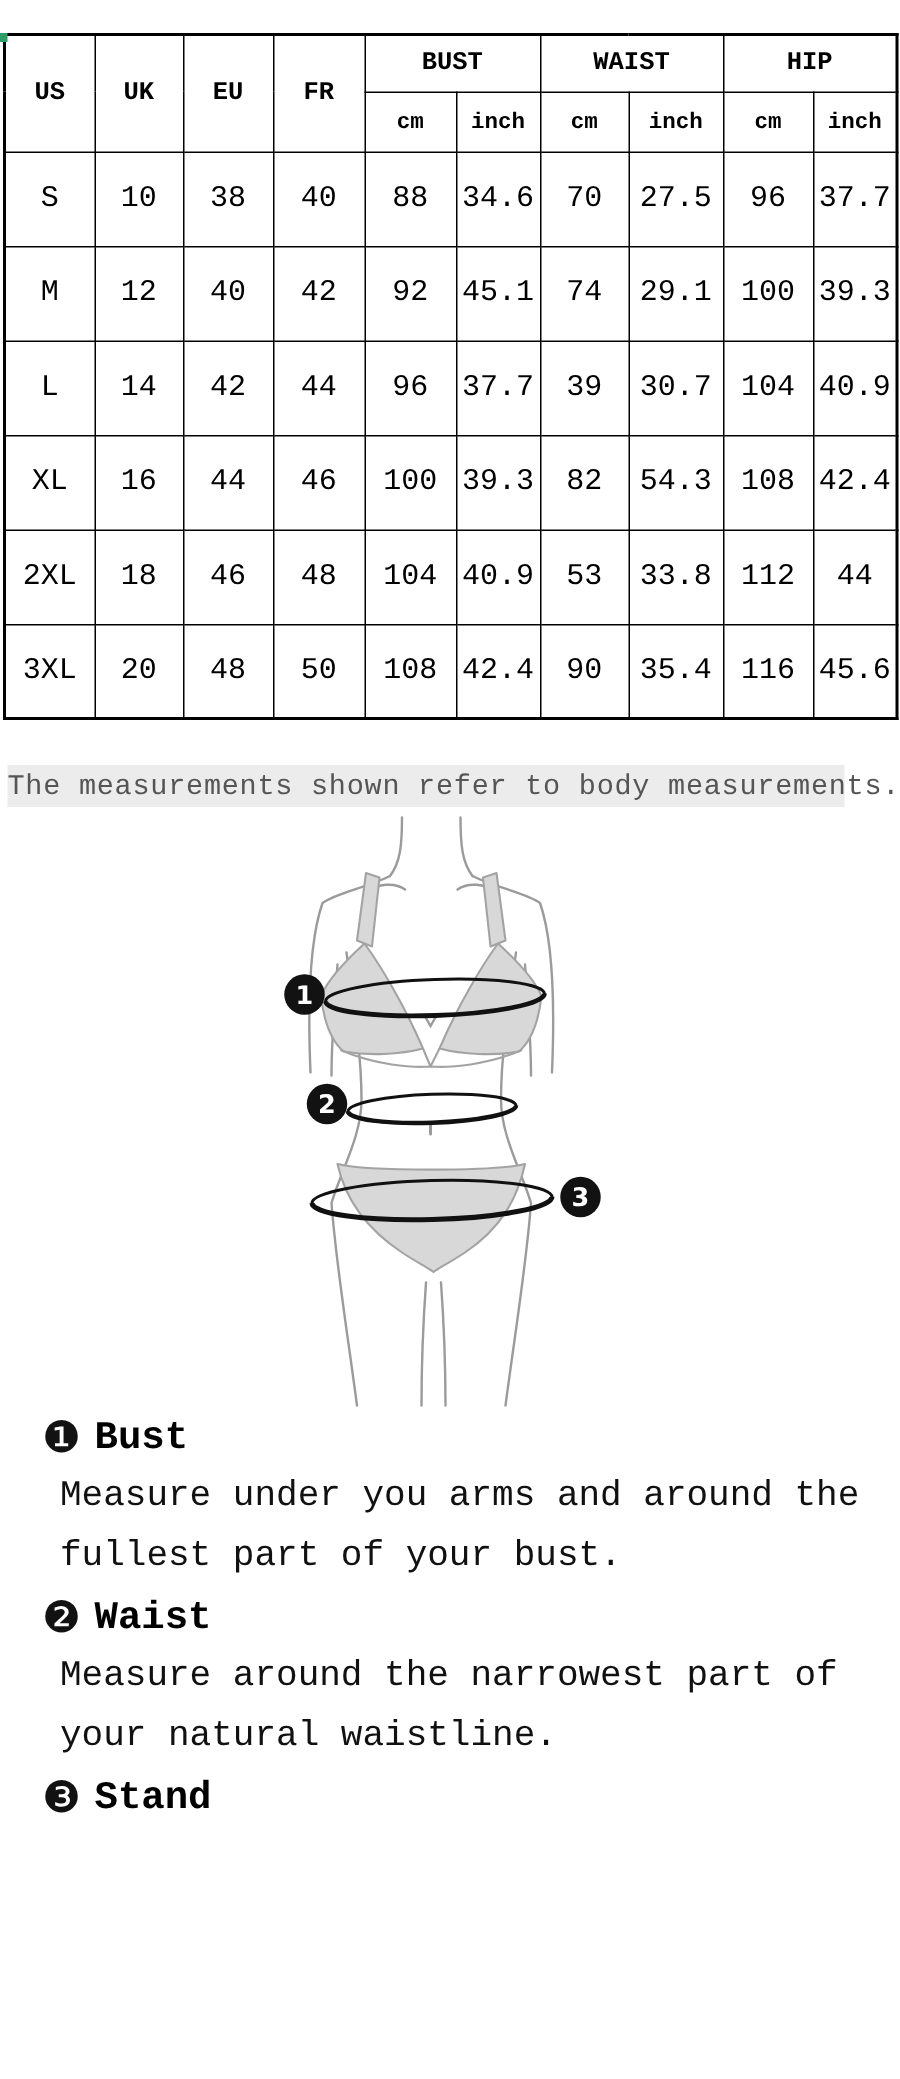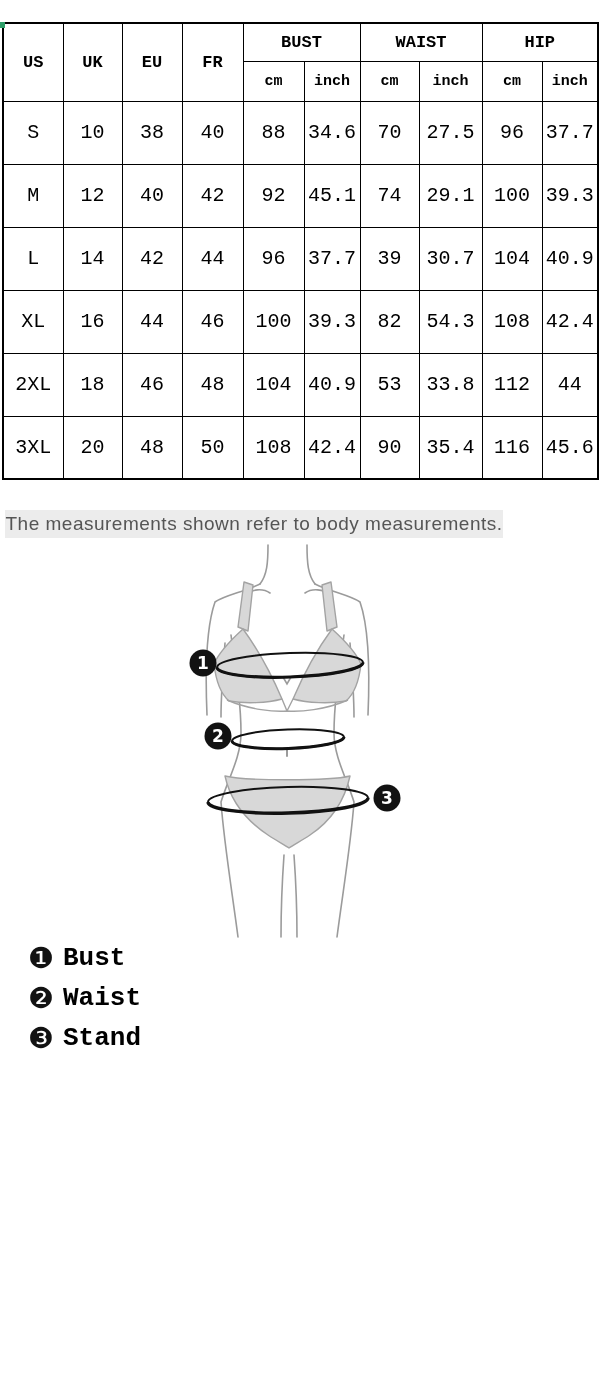--- a/index.html
+++ b/index.html
@@ -13,23 +13,23 @@
   .size-chart th,.size-chart td{border:1px solid #000;text-align:center;vertical-align:middle;
        padding:0;overflow:hidden;}
   .size-chart thead tr.h1{height:38px;}
   .size-chart thead tr.h2{height:40px;}
   .size-chart tbody tr{height:63px;}
   .size-chart th{font-weight:700;font-size:17px;}
   .size-chart th.sub{font-size:15px;}
   .size-chart td{font-weight:400;font-size:20px;}
 
   
-  .note{position:absolute;top:510px;left:5px;width:498px;height:28px;line-height:28px;
+  .note{position:absolute;top:510px;left:5px;width:558px;height:28px;line-height:28px;
        background:#ececec;color:#555;text-align:center;
-       font-family:Liberation Sans, sans-serif;font-size:19px;letter-spacing:0.5px;
+       font-family:Liberation Mono, monospace;font-size:19px;letter-spacing:0.5px;
        white-space:nowrap;}
 
   
   .figure-wrap{position:absolute;top:543px;left:140px;width:320px;height:397px;}
 
   
   .instructions{position:absolute;top:938px;left:0;width:600px;padding-left:28px;box-sizing:border-box;}
   .inst-head{display:flex;align-items:center;height:40px;}
   .inst-num{font-family:"DejaVu Sans",sans-serif;font-size:29px;color:#121212;line-height:40px;}
   .inst-title{font-size:26px;font-weight:700;margin-left:9px;line-height:40px;}
@@ -211,26 +211,28 @@
     </g>
   </svg>
 </div>
 
 <div class="instructions">
   <div class="inst">
     <div class="inst-head">
       <span class="inst-num">❶</span>
       <span class="inst-title">Bust</span>
     </div>
+    <p class="inst-text">Measure under you arms and around the fullest part of your bust.</p>
   </div>
   <div class="inst">
     <div class="inst-head">
       <span class="inst-num">❷</span>
       <span class="inst-title">Waist</span>
     </div>
+    <p class="inst-text">Measure around the narrowest part of your natural waistline.</p>
   </div>
   <div class="inst">
     <div class="inst-head">
       <span class="inst-num">❸</span>
       <span class="inst-title">Stand</span>
     </div>
   </div>
 </div>
 
 </body></html>

